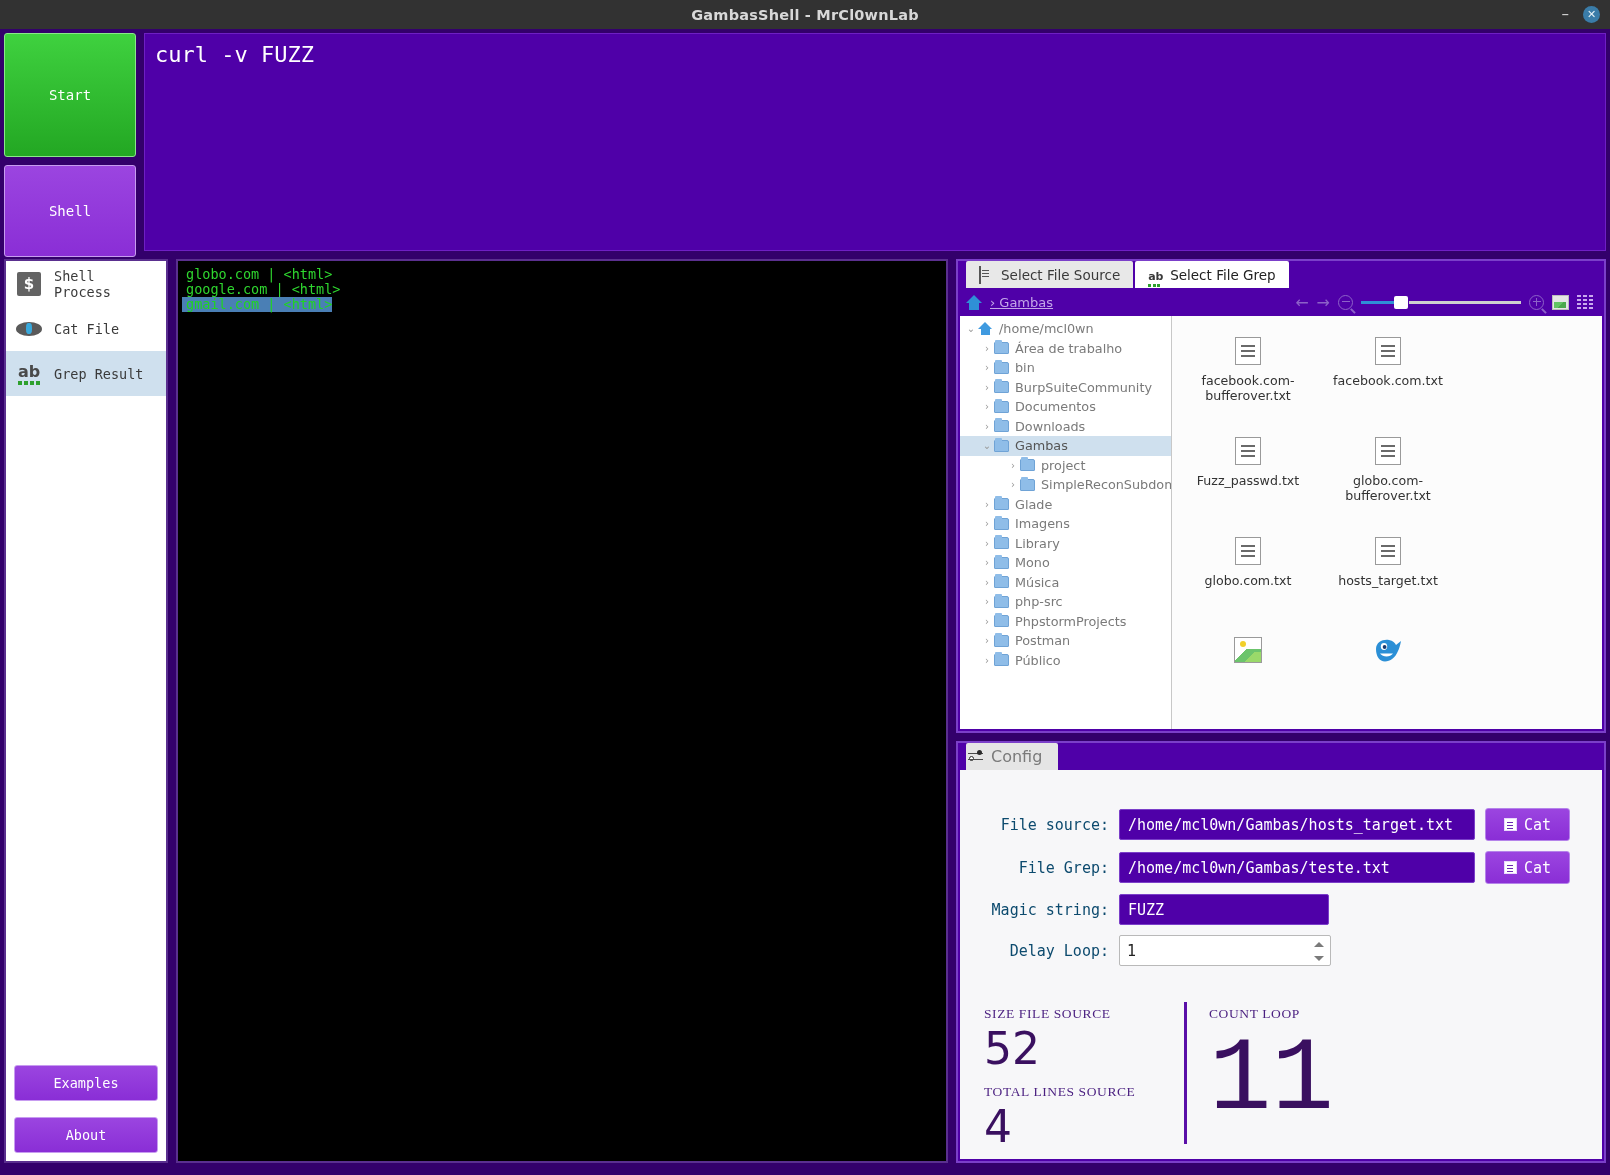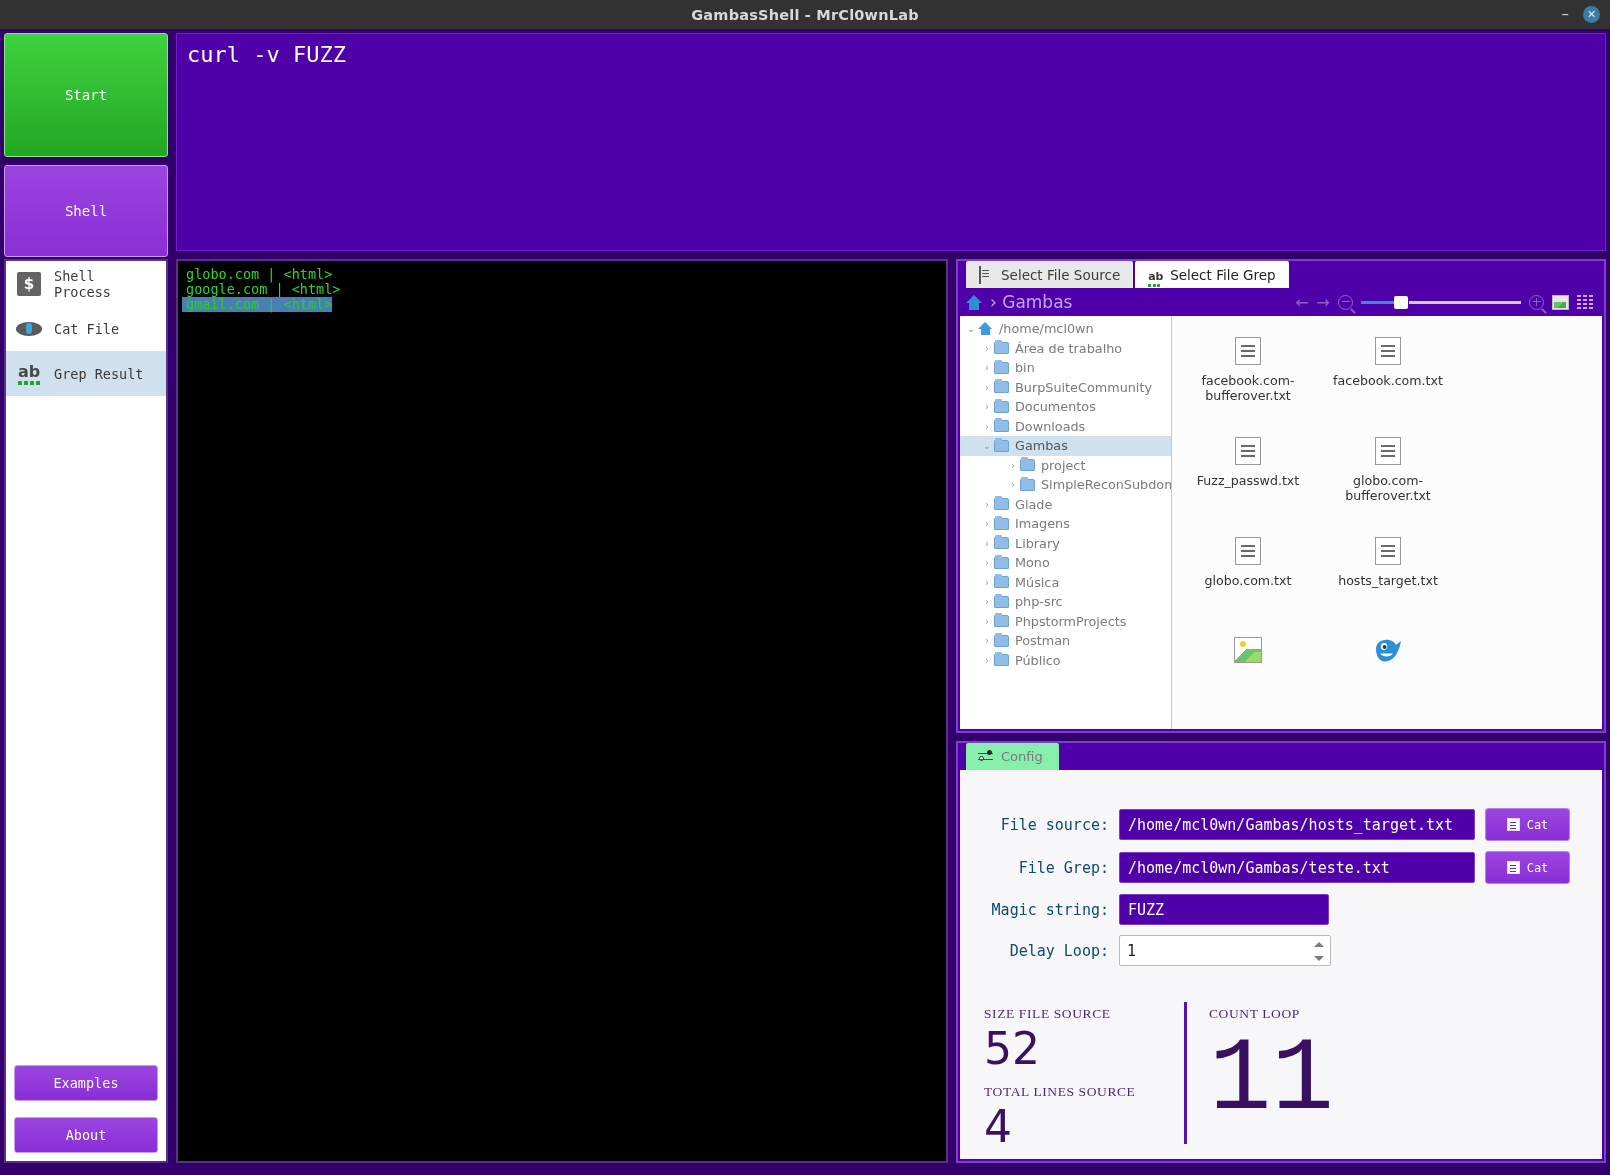--- a/index.html
+++ b/index.html
@@ -35,21 +35,21 @@
   .app {
     position: absolute; top: 29px; left: 0;
     width: 1610px; height: 1146px;
     background: #33006b;
     padding: 4px 4px 6px 4px;
   }
 
   .top-row { display: flex; gap: 8px; height: 218px; }
 
   
-  .ctrl-col { width: 164px; display: flex; flex-direction: column; gap: 8px; }
+  .ctrl-col { width: 132px; display: flex; flex-direction: column; gap: 8px; }
   .btn-start {
     flex: 0 0 124px;
     background: linear-gradient(180deg, #3fd13f 0%, #23a723 100%);
     border: 1px solid #8ae88a; border-radius: 3px;
     color: #ffffff; font-size: 14px;
     display: flex; align-items: center; justify-content: center;
     font-family: "DejaVu Sans Mono", monospace;
     cursor: pointer;
   }
   .btn-shell {
@@ -166,21 +166,21 @@
   .fb-nav {
     height: 28px; background: #4f00a8;
     display: flex; align-items: center; padding: 0 10px 0 8px; gap: 8px;
   }
   .home-ic { width: 16px; height: 15px; position: relative; flex:0 0 16px;}
   .home-ic::before { content:""; position:absolute; left:0; top:0;
     border-left: 8px solid transparent; border-right: 8px solid transparent;
     border-bottom: 8px solid #2f8fd6; }
   .home-ic::after { content:""; position:absolute; left:3px; top:7px;
     width:10px; height:8px; background:#2f8fd6; }
-  .crumb { color: #c3a6e8; font-size: 17px; font-family: "DejaVu Sans", sans-serif; }
+  .crumb { color: #c3a6e8; font-size: 13px; font-family: "DejaVu Sans", sans-serif; text-decoration: underline; }
   .nav-sp { flex: 1; }
   .nav-arrow { color: #8d62c8; font-size: 16px; cursor: pointer;
                font-family: "DejaVu Sans", sans-serif; }
   .mag { width: 15px; height: 15px; border: 1.6px solid #8d62c8; border-radius: 50%;
          position: relative; flex: 0 0 15px; cursor: pointer;}
   .mag::after { content:""; position:absolute; right:-4px; bottom:-3px;
     width:6px; height:1.8px; background:#8d62c8; transform: rotate(45deg); }
   .mag span { position:absolute; left:2.5px; top:5.2px; width:8px; height:1.6px; background:#8d62c8; }
   .mag.plus b { position:absolute; left:5.7px; top:2.3px; width:1.6px; height:8px; background:#8d62c8; }
   .slider { flex: 0 0 160px; height: 14px; position: relative; cursor: pointer; }
@@ -244,22 +244,22 @@
 
   
   .cfg-panel {
     flex: 1; background: #4f00a8;
     border: 2px solid #7b3fc9;
     display: flex; flex-direction: column;
   }
   .cfg-tabs { display: flex; height: 27px; padding-left: 8px; align-items: flex-end; }
   .cfg-tab {
     display: flex; align-items: center; gap: 8px;
-    padding: 0 16px 0 12px; height: 27px;
-    background: #86efac; color: #7a7a7a; font-size: 13px;
+    padding: 0 16px 0 2px; height: 27px;
+    background: #e5e5e5; color: #7a7a7a; font-size: 16px;
     font-family: "DejaVu Sans", sans-serif;
     border-radius: 2px 2px 0 0; cursor: pointer;
   }
   .ic-slid { width: 15px; height: 14px; position: relative; flex: 0 0 15px; }
   .ic-slid::before { content:""; position:absolute; left:0; top:3px; width:15px; height:1.6px; background:#4a4a4a; }
   .ic-slid::after { content:""; position:absolute; left:0; top:9px; width:15px; height:1.6px; background:#4a4a4a; }
   .ic-slid i { position:absolute; left:9px; top:0.5px; width:5px; height:5px; border-radius:50%; background:#2a2a2a; }
   .ic-slid b { position:absolute; left:1px; top:6.5px; width:5px; height:5px; border-radius:50%;
                background:#fff; border:1.5px solid #2a2a2a; box-sizing:border-box; }
 
@@ -271,21 +271,21 @@
     background: #4f00a8; border: 1px solid #7b3fc9; border-radius: 2px;
     color: #ffffff; font-size: 15px; padding: 0 8px;
     height: 31px; line-height: 31px;
     font-family: "DejaVu Sans Mono", monospace;
   }
   .finput.wide { width: 356px; }
   .finput.mid { width: 210px; }
   .btn-cat {
     background: linear-gradient(180deg, #9b45e0 0%, #8a2ed6 100%);
     border: 1px solid #b583ea; border-radius: 3px;
-    color: #ffffff; font-size: 12px;
+    color: #ffffff; font-size: 15px;
     height: 33px; width: 85px;
     display: flex; align-items: center; justify-content: center; gap: 7px;
     cursor: pointer;
   }
   .btn-cat .ic-doc2 { width: 13px; height: 13px; border: 1.5px solid #e9d9fb; background:#fff; position:relative; }
   .btn-cat .ic-doc2 i { position:absolute; left:2.5px; top:2.5px; width:6px; height:1.3px; background:#6a2ab0;
                         box-shadow: 0 3px 0 #6a2ab0, 0 6px 0 #6a2ab0; }
   .spin {
     width: 212px; height: 31px; background: #ffffff; border: 1px solid #b9b9b9;
     border-radius: 2px; display: flex; align-items: center;

